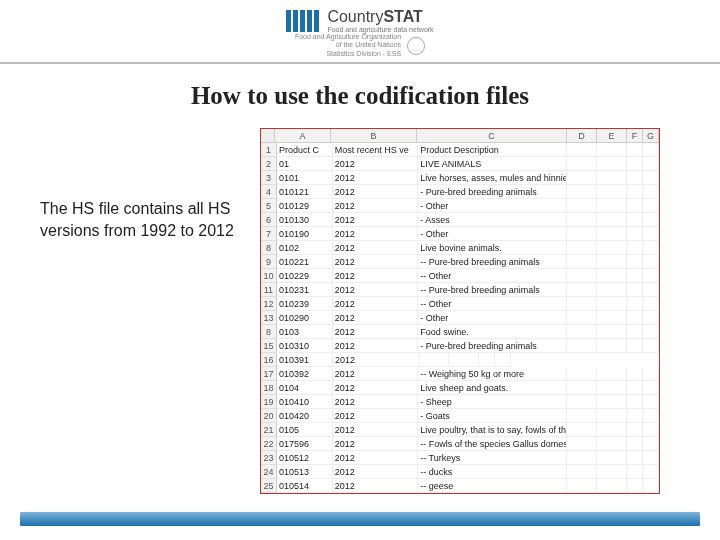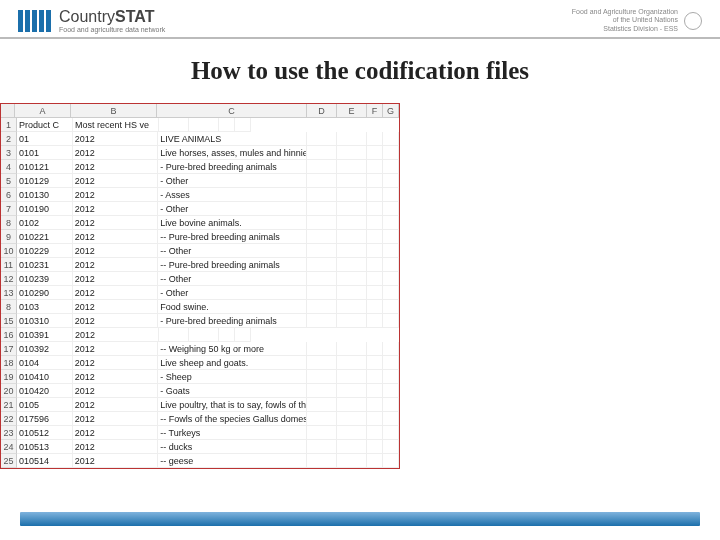--- a/index.html
+++ b/index.html
@@ -10,20 +10,21 @@
     font-family: Arial, sans-serif;
     position: relative;
     overflow: hidden;
   }
   .header {
     display: flex;
     align-items: center;
     justify-content: space-between;
     padding: 8px 18px 4px 18px;
     border-bottom: 2px solid #bbb;
+    flex-direction: column;
   }
   .header-left { display: flex; align-items: center; gap: 8px; }
   .logo-bars { display: flex; gap: 2px; }
   .logo-bars span { width: 5px; height: 22px; background: #1b6fab; display: inline-block; }
   .logo-text { font-size: 16px; color: #444; }
   .logo-text .country { font-weight: normal; }
   .logo-text .stat { font-weight: bold; }
   .logo-sub { font-size: 7px; color: #777; }
   .header-right { text-align: right; font-size: 7px; color: #888; line-height: 1.2; display:flex; align-items:center; gap:6px;}
   .fao-icon { width:18px; height:18px; border:1px solid #aaa; border-radius:50%; display:inline-block; }
@@ -97,36 +98,38 @@
       <div>of the United Nations</div>
       <div>Statistics Division - ESS</div>
     </div>
     <span class="fao-icon"></span>
   </div>
 </div>
 
 <div class="slide-title">How to use the codification files</div>
 
 <div class="content">
+  <div class="left-text">The HS file contains all HS versions from 1992 to 2012</div>
   <div class="spreadsheet">
     <div class="ss-header">
       <div class="ss-corner"></div>
       <div class="ss-col colA">A</div>
       <div class="ss-col colB">B</div>
       <div class="ss-col colC">C</div>
       <div class="ss-col colD">D</div>
       <div class="ss-col colE">E</div>
       <div class="ss-col colF">F</div>
       <div class="ss-col colG">G</div>
     </div>
     <div id="ss-body">
         <div class="ss-row">
           <div class="ss-rownum">1</div>
           <div class="ss-cell colA">Product C</div>
           <div class="ss-cell colB">Most recent HS ve</div>
+          <div class="ss-cell colC">Product Description</div>
           <div class="ss-cell colD"></div>
           <div class="ss-cell colE"></div>
           <div class="ss-cell colF"></div>
           <div class="ss-cell colG"></div>
         </div>
         <div class="ss-row">
           <div class="ss-rownum">2</div>
           <div class="ss-cell colA">01</div>
           <div class="ss-cell colB">2012</div>
           <div class="ss-cell colC">LIVE ANIMALS</div>

